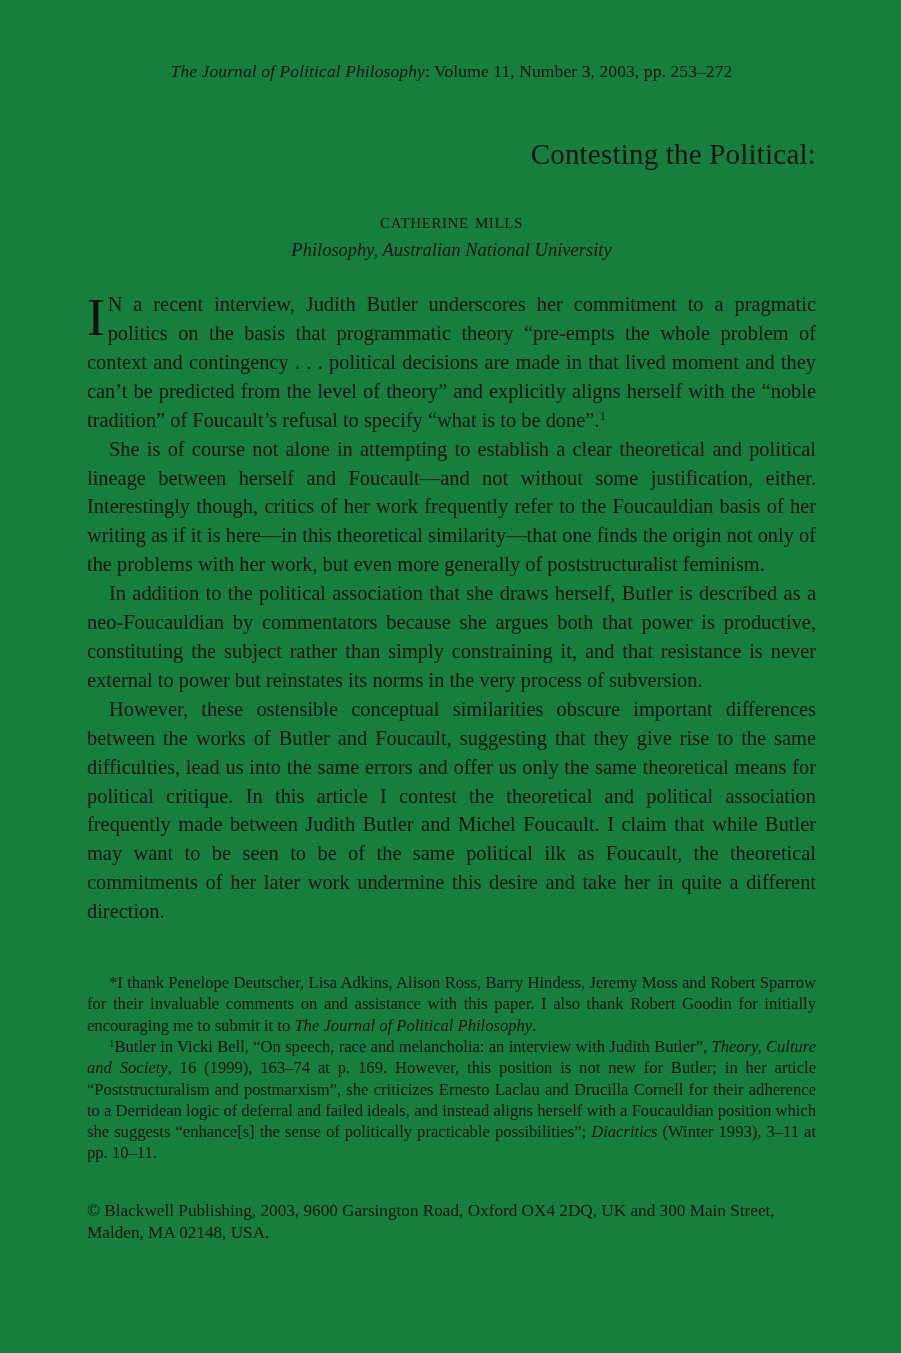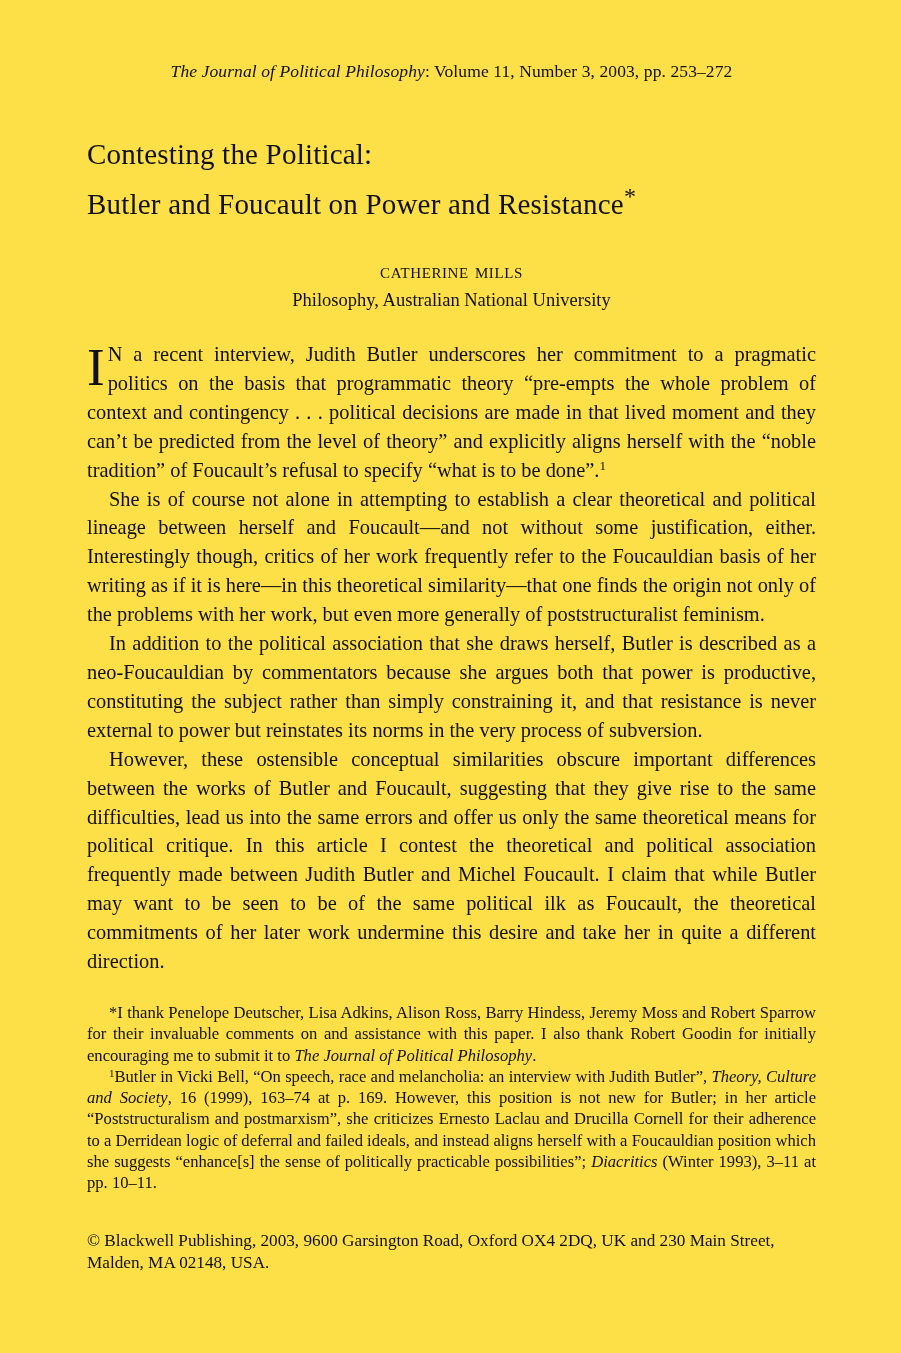--- a/index.html
+++ b/index.html
@@ -4,21 +4,21 @@
 <style>
   html, body {
     margin: 0;
     padding: 0;
     background: #ffffff;
   }
   .page {
     position: relative;
     width: 901px;
     height: 1353px;
-    background: #fde047;
+    background: #15803d;
     overflow: hidden;
     font-family: "Liberation Serif", "DejaVu Serif", serif;
     color: #101010;
     box-sizing: border-box;
   }
   .content {
     position: absolute;
     left: 87px;
     top: 0;
     width: 729px;
@@ -32,21 +32,21 @@
     line-height: 1.3;
     letter-spacing: 0.1px;
   }
   .journal-header .jtitle {
     font-style: italic;
   }
 
   
   .article-title {
     margin-top: 47px;
-    text-align: left;
+    text-align: right;
     font-size: 29px;
     line-height: 1.72;
     font-weight: normal;
     letter-spacing: 0.2px;
   }
   .article-title .line2 {
     display: block;
   }
   .title-asterisk {
     font-size: 24px;
@@ -62,20 +62,21 @@
   .author-name {
     font-size: 22px;
     letter-spacing: 0.6px;
     font-variant: small-caps;
     text-transform: lowercase;
     line-height: 1.2;
   }
   .author-affiliation {
     margin-top: 5px;
     font-size: 18.5px;
+    font-style: italic;
     line-height: 1.25;
   }
 
   
   .body-text {
     margin-top: 28px;
     font-size: 20.4px;
     line-height: 28.9px;
     text-align: justify;
     text-justify: inter-word;
@@ -100,21 +101,21 @@
     font-size: 20.4px;
   }
   sup.fn {
     font-size: 0.64em;
     vertical-align: 0.52em;
     line-height: 0;
   }
 
   
   .footnotes {
-    margin-top: 26px;
+    margin-top: 46px;
     font-size: 16.6px;
     line-height: 21.3px;
     text-align: justify;
   }
   .footnotes p {
     margin: 0;
     text-indent: 22px;
   }
   .footnotes .ital {
     font-style: italic;
@@ -141,38 +142,37 @@
 
 <div class="page">
   <div class="content">
 
     <div class="journal-header">
       <span class="jtitle">The Journal of Political Philosophy</span><span>: Volume 11, Number 3, 2003, pp. 253–272</span>
     </div>
 
     <h1 class="article-title">
       <span>Contesting the Political:</span>
-      <span class="line2"><span>Butler and Foucault on Power and Resistance</span><span class="title-asterisk">*</span></span>
     </h1>
 
     <div class="author-block">
       <div class="author-name">Catherine Mills</div>
       <div class="author-affiliation">Philosophy, Australian National University</div>
     </div>
 
     <div class="body-text">
       <p class="first"><span class="dropcap">I</span><span class="smallcap-start">N</span><span> a recent interview, Judith Butler underscores her commitment to a pragmatic politics on the basis that programmatic theory “pre-empts the whole problem of context and contingency . . . political decisions are made in that lived moment and they can’t be predicted from the level of theory” and explicitly aligns herself with the “noble tradition” of Foucault’s refusal to specify “what is to be done”.</span><sup class="fn">1</sup></p>
       <p>She is of course not alone in attempting to establish a clear theoretical and political lineage between herself and Foucault—and not without some justification, either. Interestingly though, critics of her work frequently refer to the Foucauldian basis of her writing as if it is here—in this theoretical similarity—that one finds the origin not only of the problems with her work, but even more generally of poststructuralist feminism.</p>
       <p>In addition to the political association that she draws herself, Butler is described as a neo-Foucauldian by commentators because she argues both that power is productive, constituting the subject rather than simply constraining it, and that resistance is never external to power but reinstates its norms in the very process of subversion.</p>
       <p>However, these ostensible conceptual similarities obscure important differences between the works of Butler and Foucault, suggesting that they give rise to the same difficulties, lead us into the same errors and offer us only the same theoretical means for political critique. In this article I contest the theoretical and political association frequently made between Judith Butler and Michel Foucault. I claim that while Butler may want to be seen to be of the same political ilk as Foucault, the theoretical commitments of her later work undermine this desire and take her in quite a different direction.</p>
     </div>
 
     <div class="footnotes">
       <p><span>*</span><span>I thank Penelope Deutscher, Lisa Adkins, Alison Ross, Barry Hindess, Jeremy Moss and Robert Sparrow for their invaluable comments on and assistance with this paper. I also thank Robert Goodin for initially encouraging me to submit it to </span><span class="ital">The Journal of Political Philosophy</span><span>.</span></p>
       <p><sup class="fnmark">1</sup><span>Butler in Vicki Bell, “On speech, race and melancholia: an interview with Judith Butler”, </span><span class="ital">Theory, Culture and Society</span><span>, 16 (1999), 163–74 at p. 169. However, this position is not new for Butler; in her article “Poststructuralism and postmarxism”, she criticizes Ernesto Laclau and Drucilla Cornell for their adherence to a Derridean logic of deferral and failed ideals, and instead aligns herself with a Foucauldian position which she suggests “enhance[s] the sense of politically practicable possibilities”; </span><span class="ital">Diacritics</span><span> (Winter 1993), 3–11 at pp. 10–11.</span></p>
     </div>
 
     <div class="copyright">
-      <span class="copy-glyph">©</span><span> Blackwell Publishing, 2003, 9600 Garsington Road, Oxford OX4 2DQ, UK and 230 Main Street, Malden, MA 02148, USA.</span>
+      <span class="copy-glyph">©</span><span> Blackwell Publishing, 2003, 9600 Garsington Road, Oxford OX4 2DQ, UK and 300 Main Street, Malden, MA 02148, USA.</span>
     </div>
 
   </div>
 </div>
 
 </body></html>

